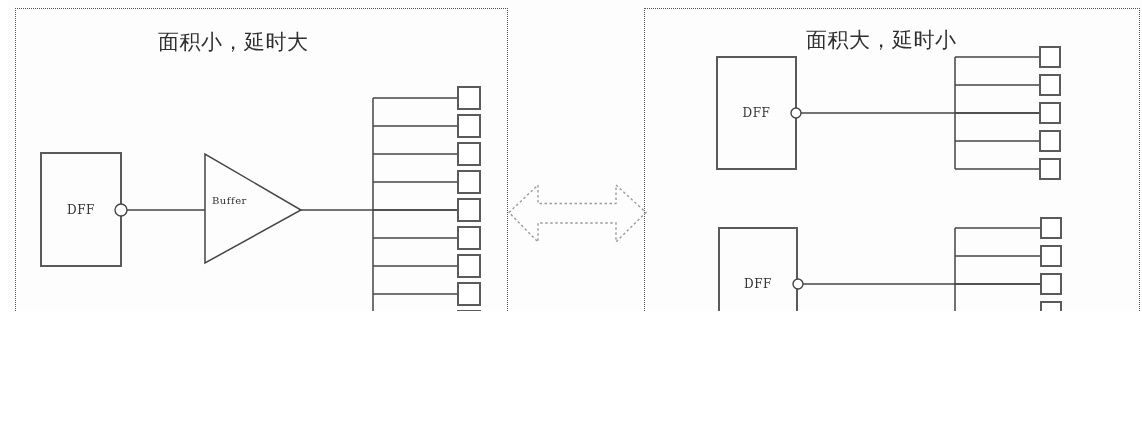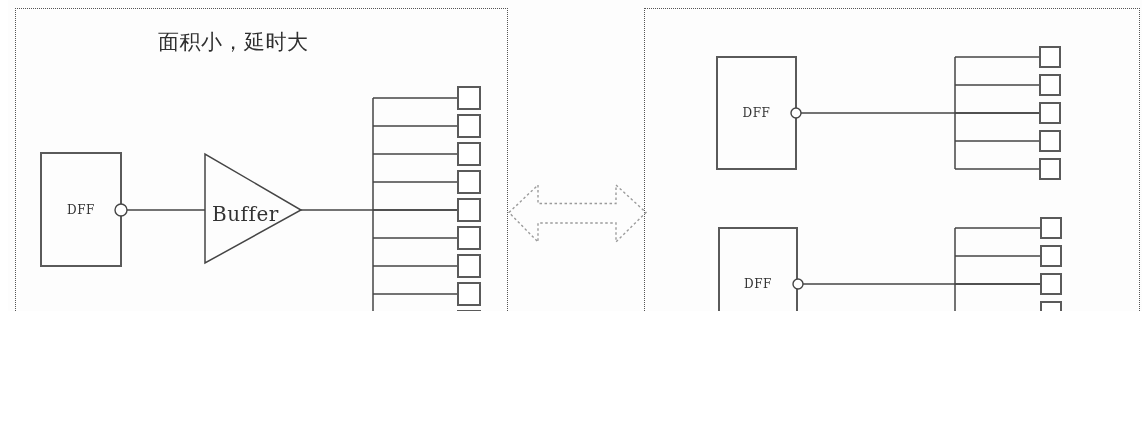--- a/index.html
+++ b/index.html
@@ -28,21 +28,21 @@
   .title-left{left:150px;top:31px;}
   .title-right{left:798px;top:29px;}
   .complabel{
     position:absolute;display:flex;align-items:center;justify-content:center;
     color:#333;font-size:12px;letter-spacing:0.5px;pointer-events:none;
   }
   .dff-left{left:33px;top:153px;width:80px;height:113px;}
   .dff-right-top{left:709px;top:57px;width:79px;height:112px;}
   .dff-right-bottom{left:711px;top:228px;width:78px;height:112px;}
   .buffer-label{
-    position:absolute;left:204px;top:202px;font-size:20px;color:#333;
+    position:absolute;left:204px;top:195px;font-size:10px;color:#333;
     letter-spacing:0.5px;pointer-events:none;text-align:right;
   }
   .watermark{
     position:absolute;left:963px;top:390px;font-size:19px;
     color:var(--watermark);letter-spacing:1px;white-space:nowrap;
     font-family:"DejaVu Sans","Liberation Sans",sans-serif;
   }
   svg.wiring{position:absolute;left:0;top:0;}
   .wire{stroke:var(--line);stroke-width:1.5;fill:none;}
   .box{stroke:var(--box-border);stroke-width:2;fill:none;}
@@ -125,19 +125,20 @@
           <rect x="1033" y="302" width="20" height="20" class="load-box"></rect>
           <line x1="947" y1="340" x2="1033" y2="340" class="wire"></line>
           <rect x="1033" y="330" width="20" height="20" class="load-box"></rect>
         </g>
     </g>
 
     <polygon class="exchange-arrow" points="501,212.5 530,185 530,203.5 608,203.5 608,185 638,212.5 608,242 608,223 530,223 530,242"></polygon>
   </svg>
 
   <div class="title title-left">面积小，延时大</div>
+  <div class="title title-right">面积大，延时小</div>
 
   <div class="complabel dff-left">DFF</div>
   <div class="buffer-label">Buffer</div>
   <div class="complabel dff-right-top">DFF</div>
   <div class="complabel dff-right-bottom">DFF</div>
 
 </div>
 
 </body></html>

